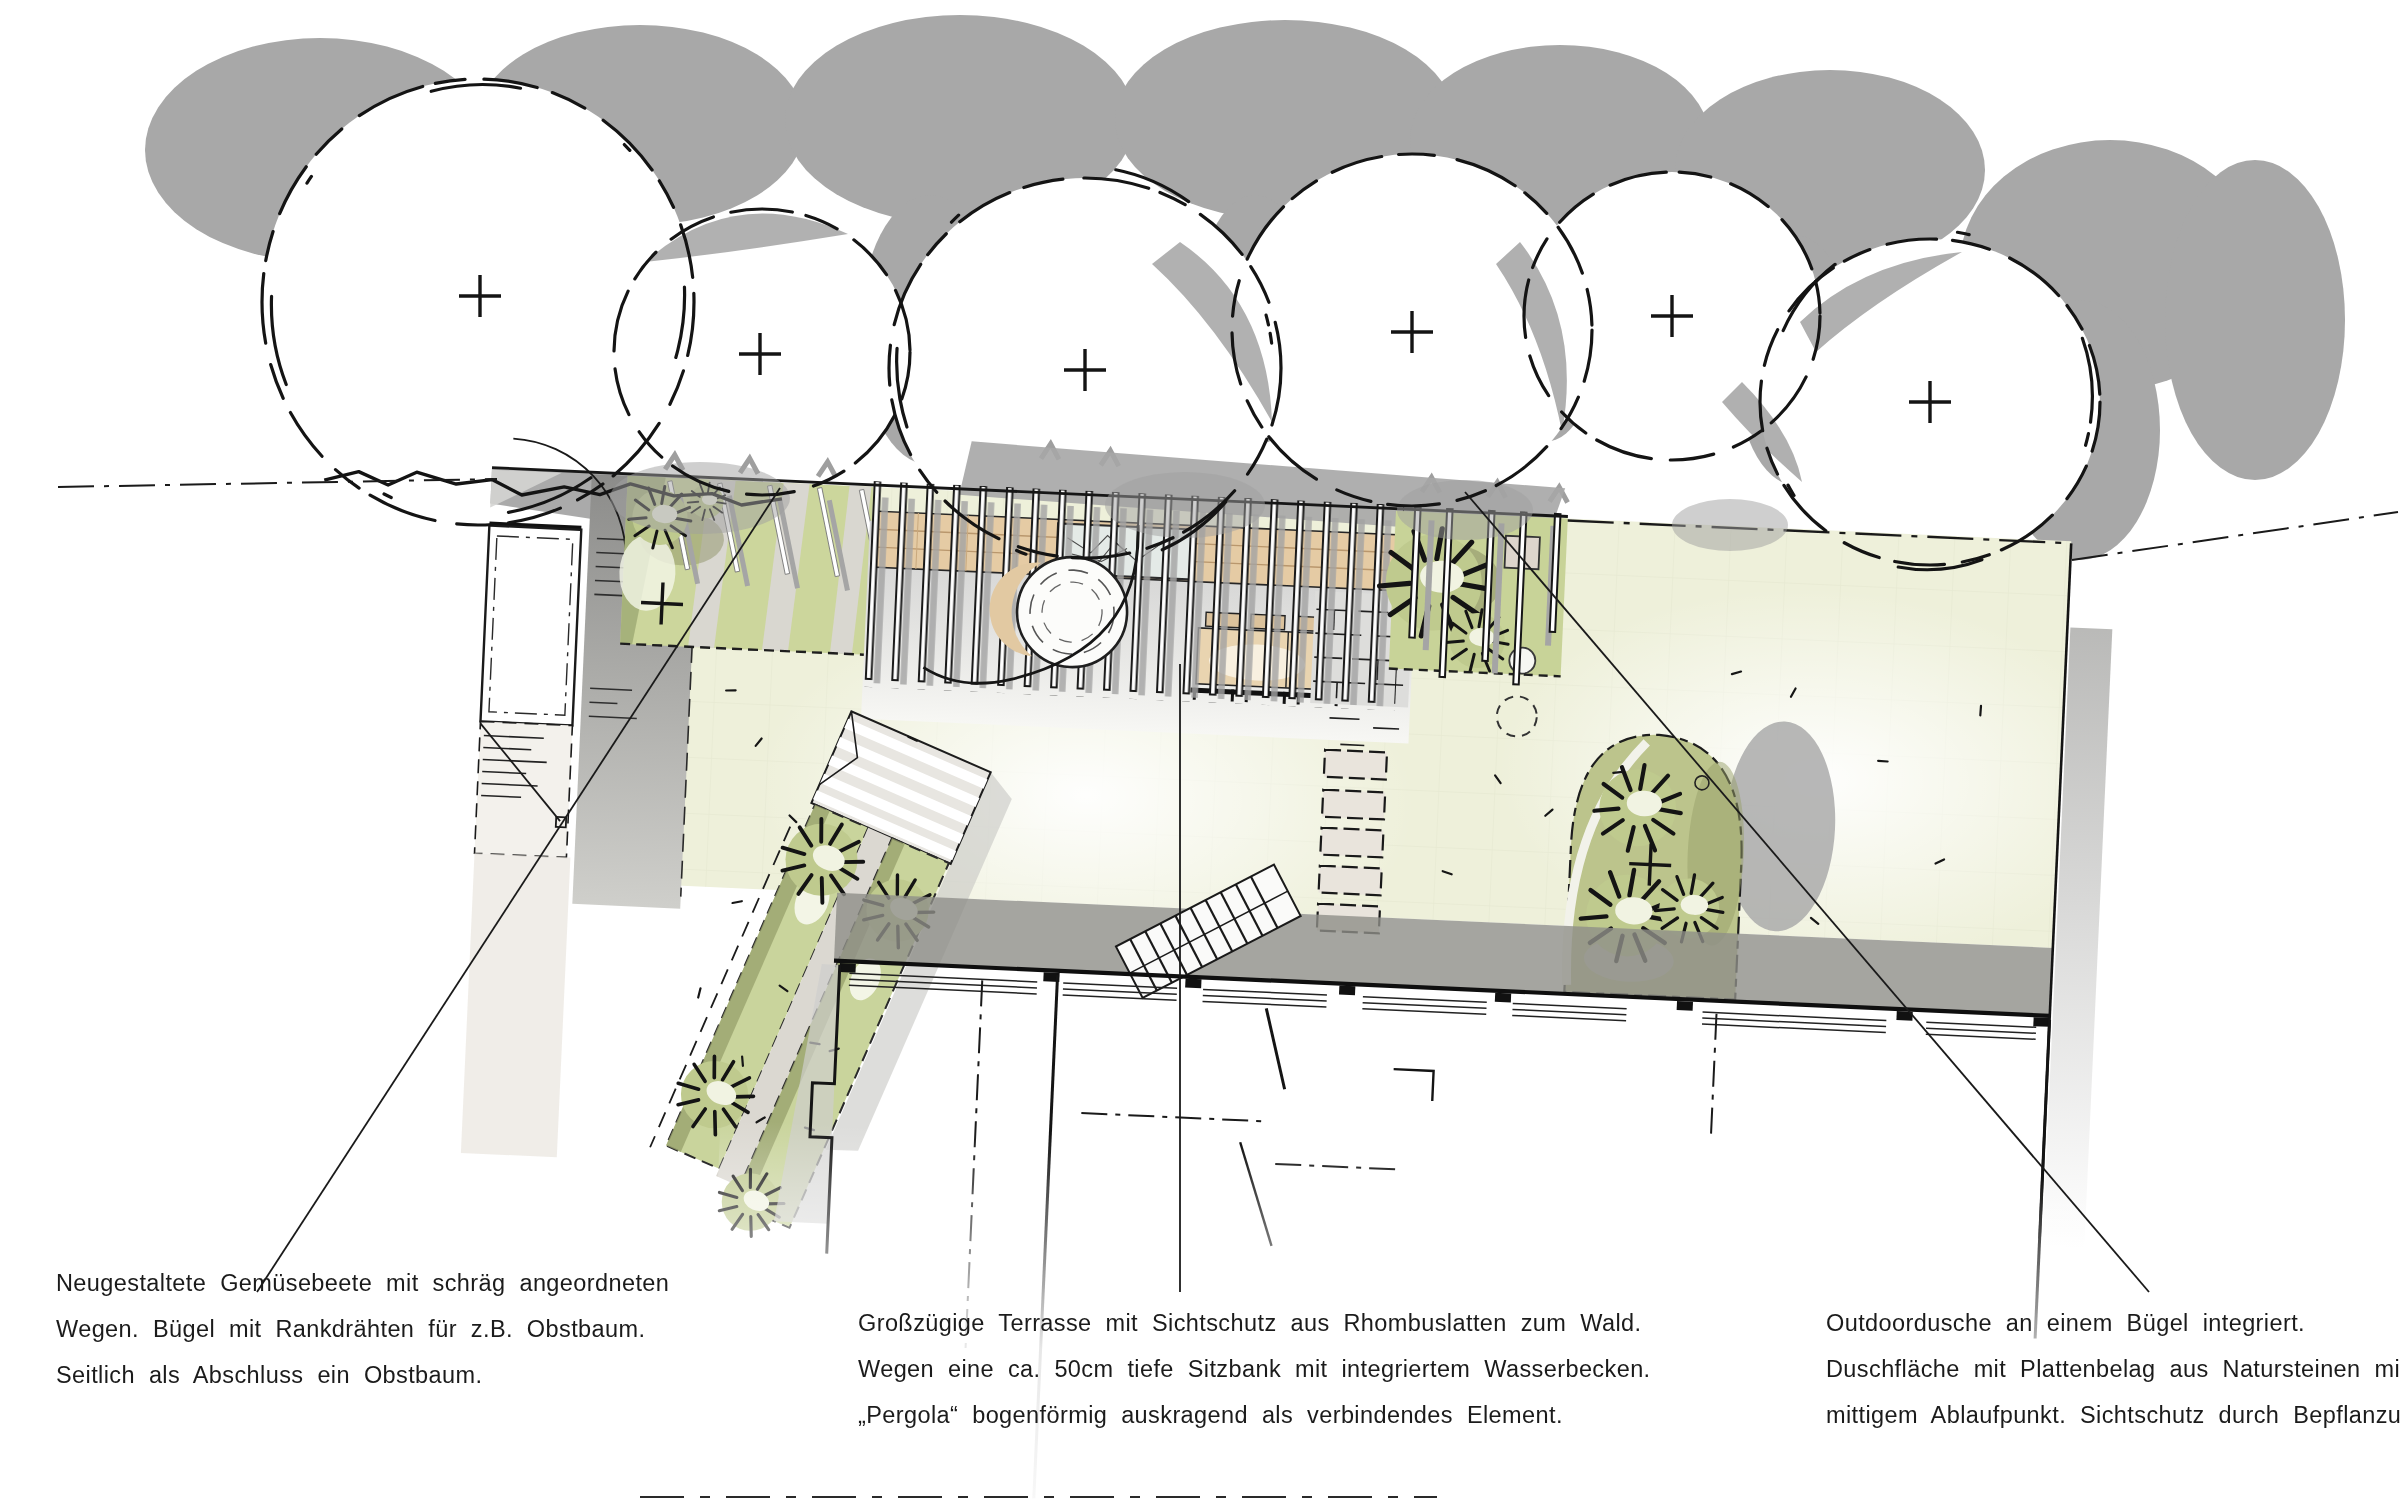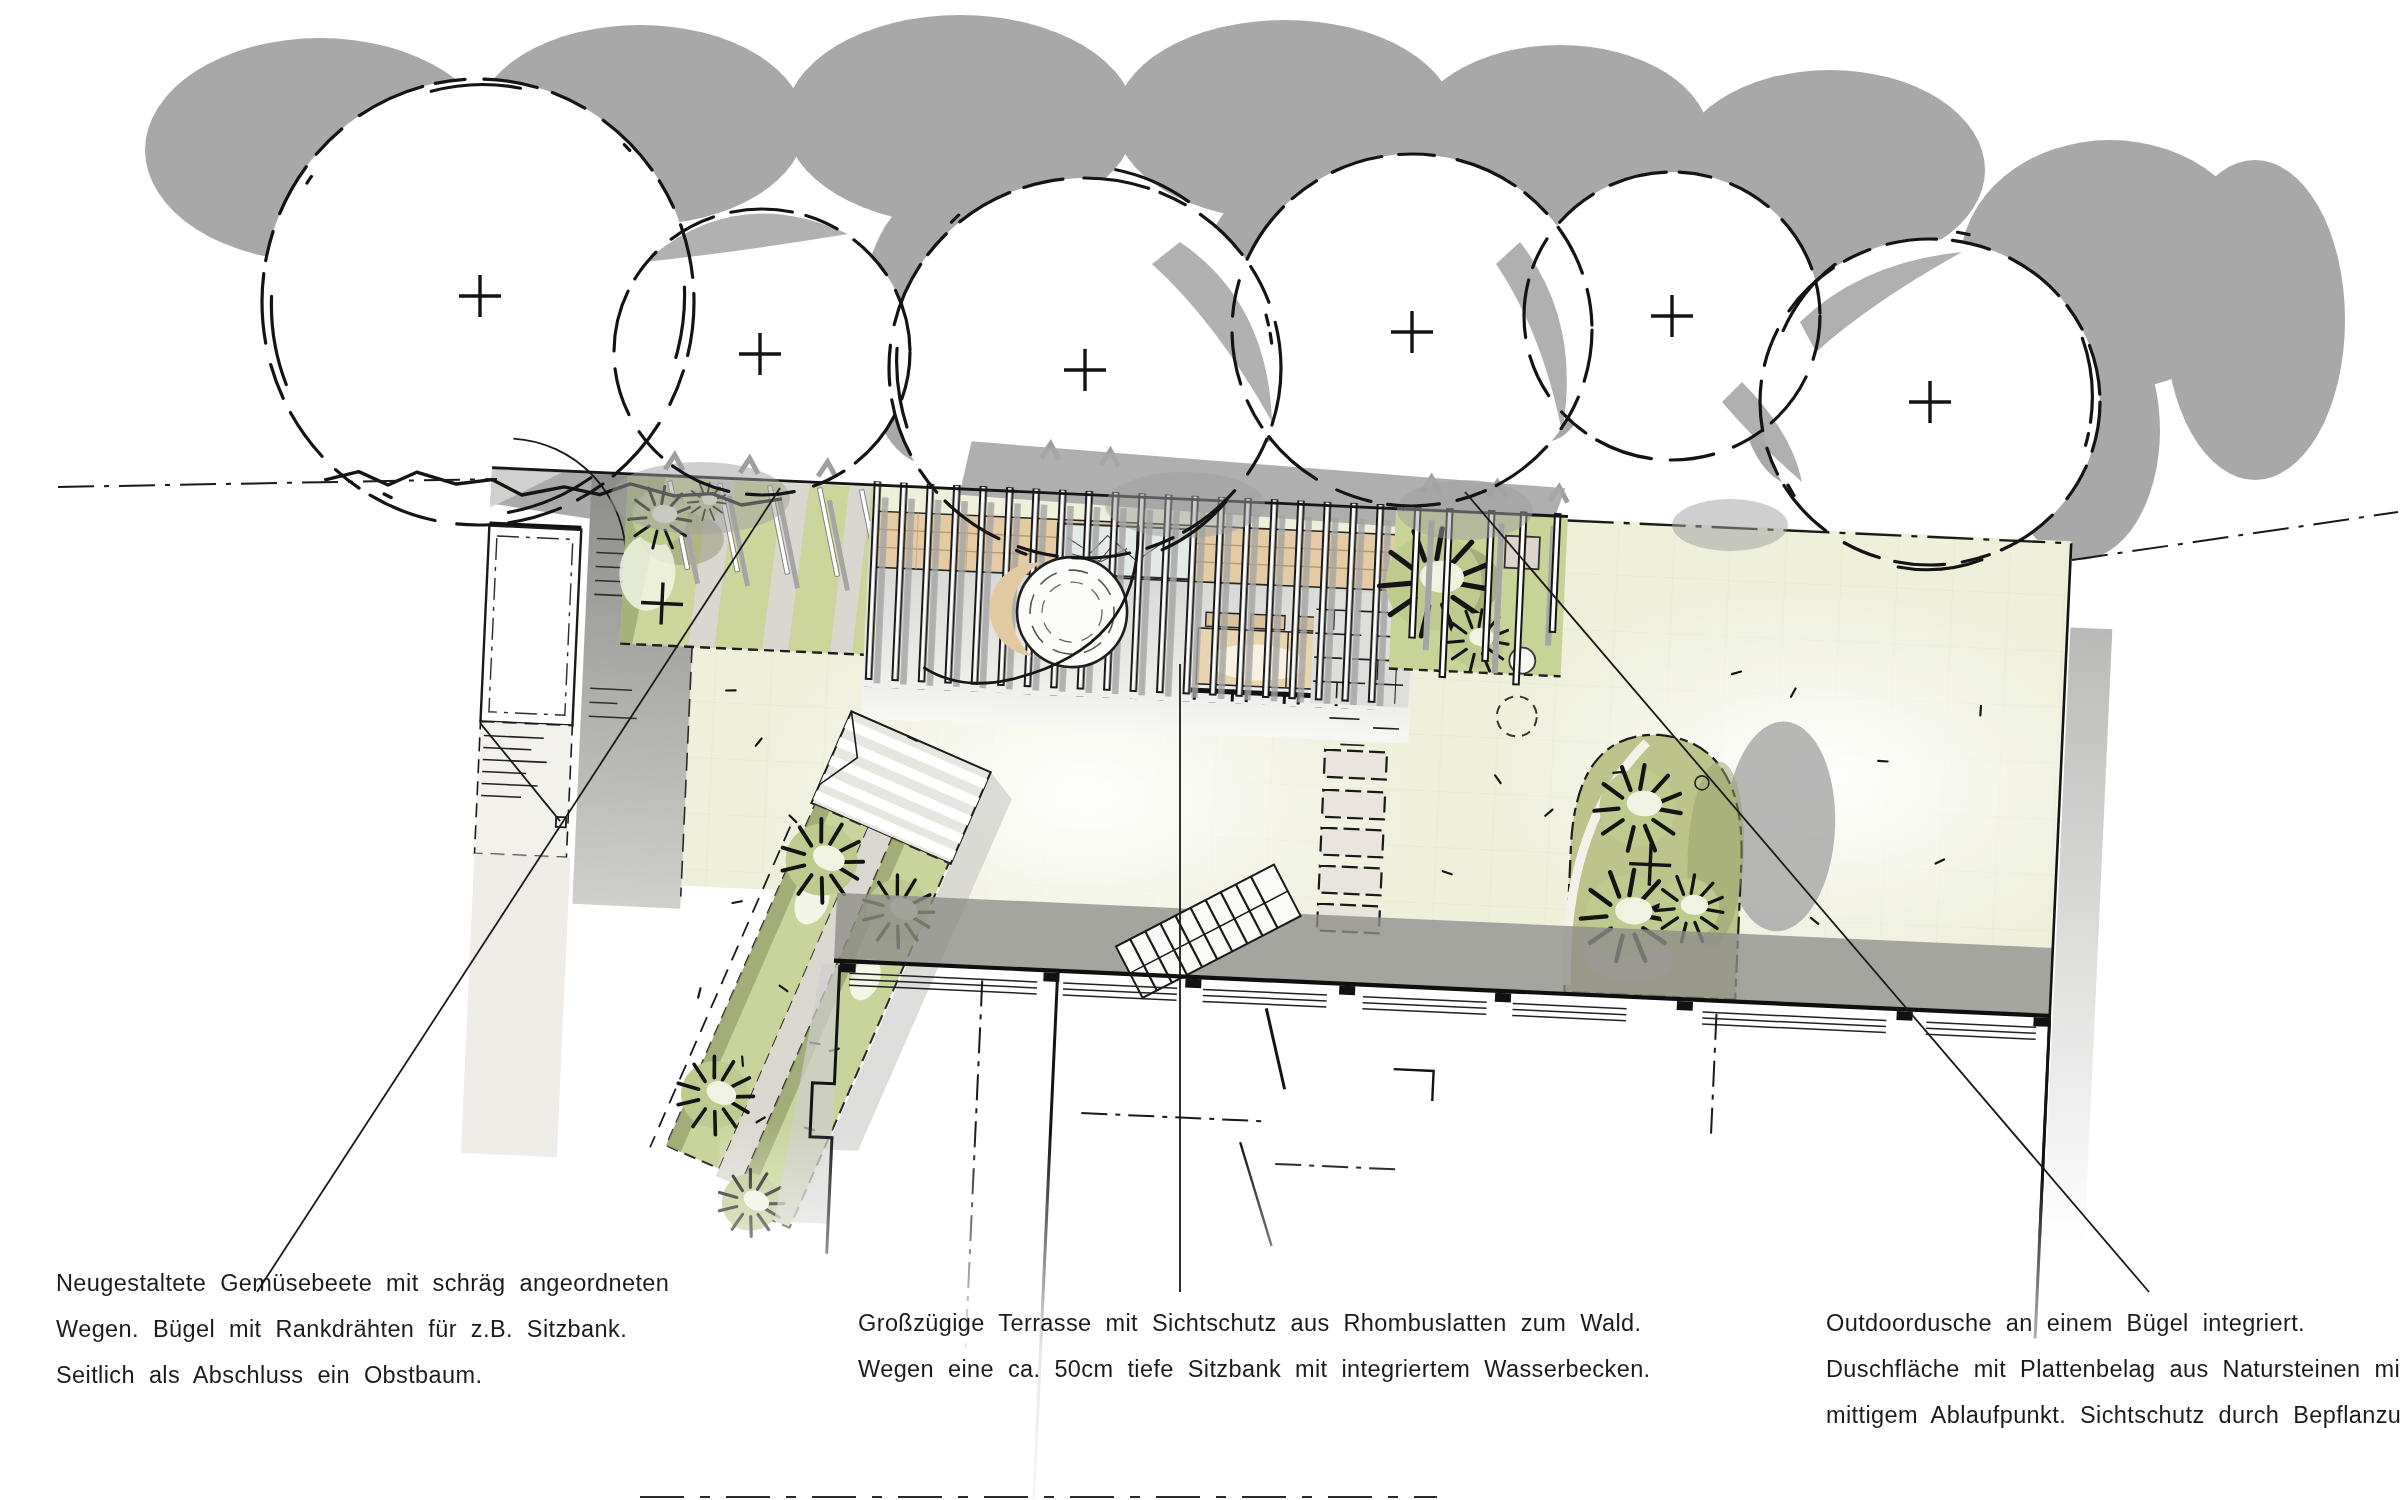--- a/index.html
+++ b/index.html
@@ -446,27 +446,28 @@
     <path d="M257 1292 L780 488"></path>
     <path d="M1180 1292 V664"></path>
     <path d="M1465 492 L2149 1292"></path>
   </g>
 
   <path d="M640 1497 H1437" stroke="#2a2a2a" stroke-width="2.2" stroke-dasharray="44 16 10 16" fill="none"></path>
 </svg>
 
 <div class="anno anno-left">
   <div class="line">Neugestaltete Gemüsebeete mit schräg angeordneten</div>
-  <div class="line">Wegen. Bügel mit Rankdrähten für z.B. Sitzbank.</div>
+  <div class="line">Wegen. Bügel mit Rankdrähten für z.B. Obstbaum.</div>
   <div class="line">Seitlich als Abschluss ein Obstbaum.</div>
 </div>
 
 <div class="anno anno-center">
   <div class="line">Großzügige Terrasse mit Sichtschutz aus Rhombuslatten zum Wald.</div>
   <div class="line">Wegen eine ca. 50cm tiefe Sitzbank mit integriertem Wasserbecken.</div>
+  <div class="line">„Pergola“ bogenförmig auskragend als verbindendes Element.</div>
 </div>
 
 <div class="anno anno-right">
   <div class="line">Outdoordusche an einem Bügel integriert.</div>
   <div class="line">Duschfläche mit Plattenbelag aus Natursteinen mit</div>
   <div class="line">mittigem Ablaufpunkt. Sichtschutz durch Bepflanzung</div>
 </div>
 
 </div>
 

